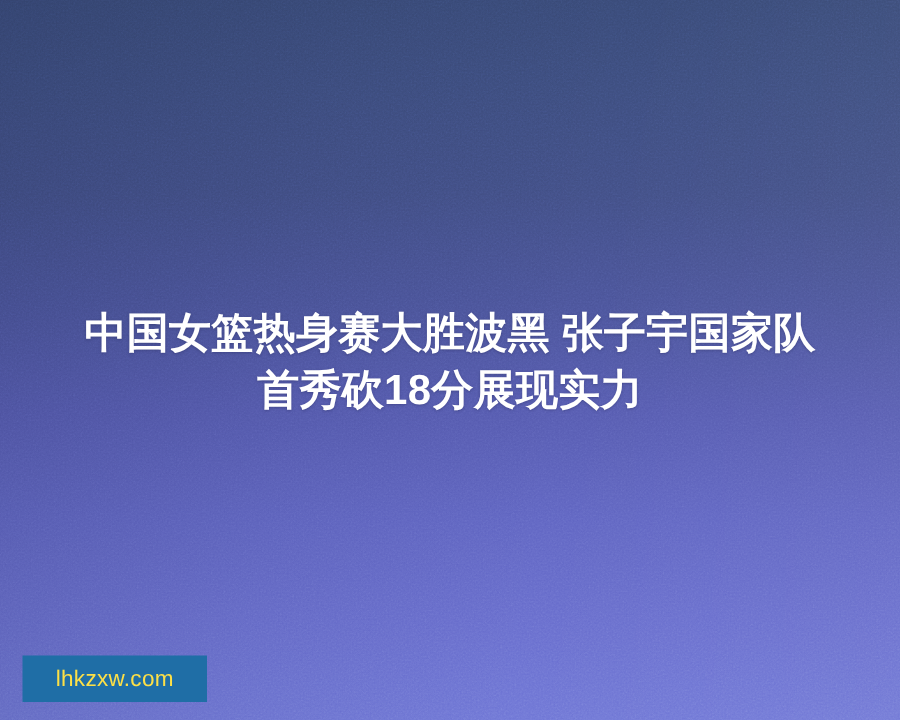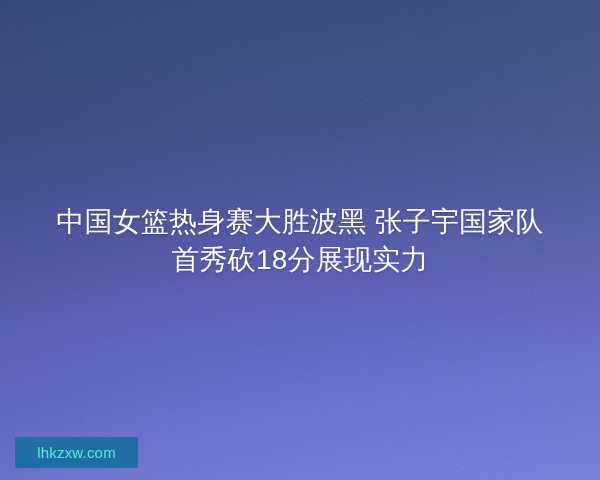--- a/index.html
+++ b/index.html
@@ -52,41 +52,41 @@
 
   #headline {
     position: absolute;
     left: 0;
     right: 0;
     top: 203px;
     text-align: center;
     color: #ffffff;
     font-size: 28px;
     line-height: 38px;
-    font-weight: 400;
+    font-weight: 700;
     letter-spacing: 0.2px;
     padding: 0 22px;
     box-sizing: border-box;
     text-shadow: 0 1px 2px rgba(25,30,70,0.30);
     white-space: pre-line;
   }
 
   #watermark {
     position: absolute;
     left: 15px;
     top: 437px;
     width: 123px;
     height: 31px;
     background: #1f6ea6;
     display: flex;
     align-items: center;
     justify-content: center;
   }
   #watermark-text {
-    color: #5eead4;
+    color: #fde047;
     font-size: 15px;
     line-height: 15px;
     letter-spacing: 0.2px;
     white-space: nowrap;
   }
 </style>
 </head>
 <body>
 
 <div id="card">

